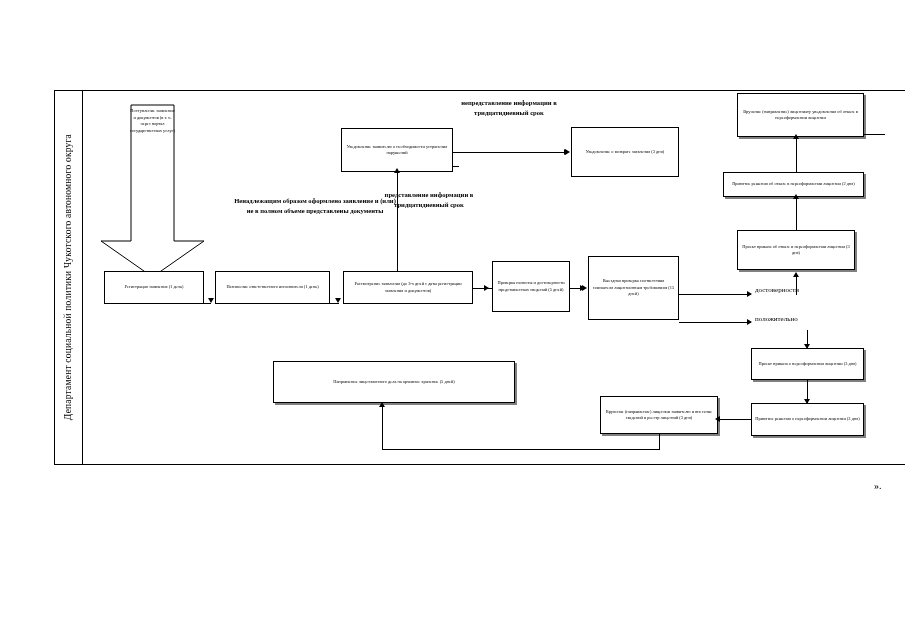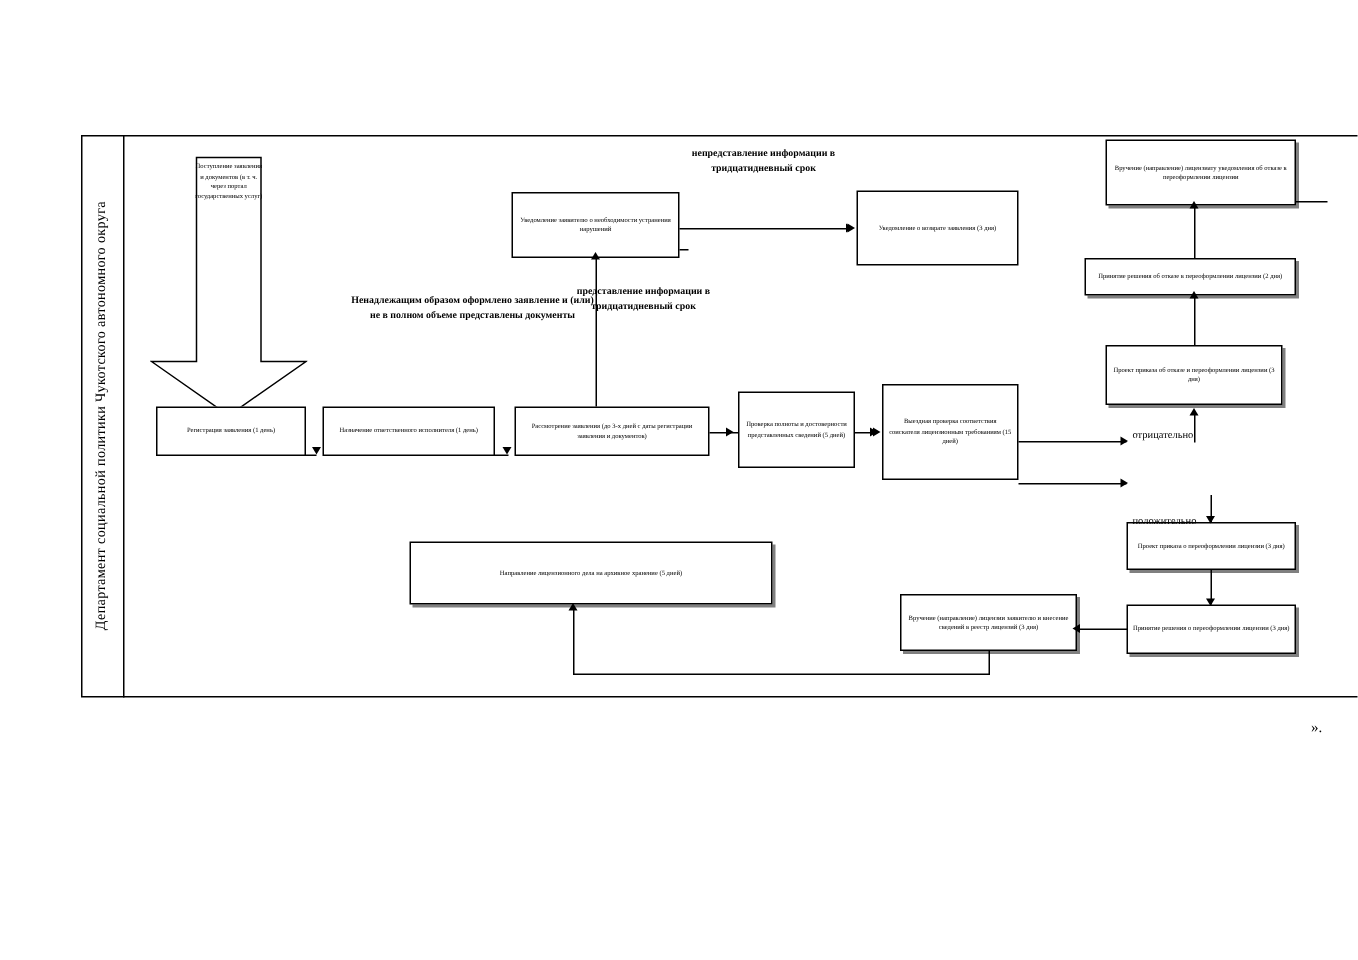--- a/index.html
+++ b/index.html
@@ -222,23 +222,23 @@
   <div class="box shadow" style="left:273px; top:361px; width:242px; height:42px;">
     <span class="txt">Направление лицензионного дела на архивное хранение (5 дней)</span>
   </div>
 
   <div class="label-bold" style="left:232px; top:196px; width:166px;">Ненадлежащим образом оформлено заявление и (или)  не в полном объеме представлены документы</div>
 
   <div class="label-bold" style="left:445px; top:98px; width:128px;">непредставление информации в тридцатидневный срок</div>
 
   <div class="label-bold" style="left:383px; top:190px; width:92px;">представление информации в тридцатидневный срок</div>
 
-  <div class="label-plain" style="left:755px; top:286px;">отрицательно</div>
-
-  <div class="label-plain" style="left:755px; top:315px;margin-top:28px;">положительно</div>
+  <div class="label-plain" style="left:755px; top:286px;">достоверности</div>
+
+  <div class="label-plain" style="left:755px; top:315px;">положительно</div>
 
   <div class="hline" style="left:204px; top:303px; width:7px;"></div>
   <div class="arrow down" style="left:208px; top:298px;"></div>
 
   <div class="hline" style="left:330px; top:303px; width:9px;"></div>
   <div class="arrow down" style="left:335px; top:298px;"></div>
 
   <div class="vline" style="left:397px; top:172px; height:99px;"></div>
   <div class="arrow up" style="left:394px; top:168px;"></div>
 

